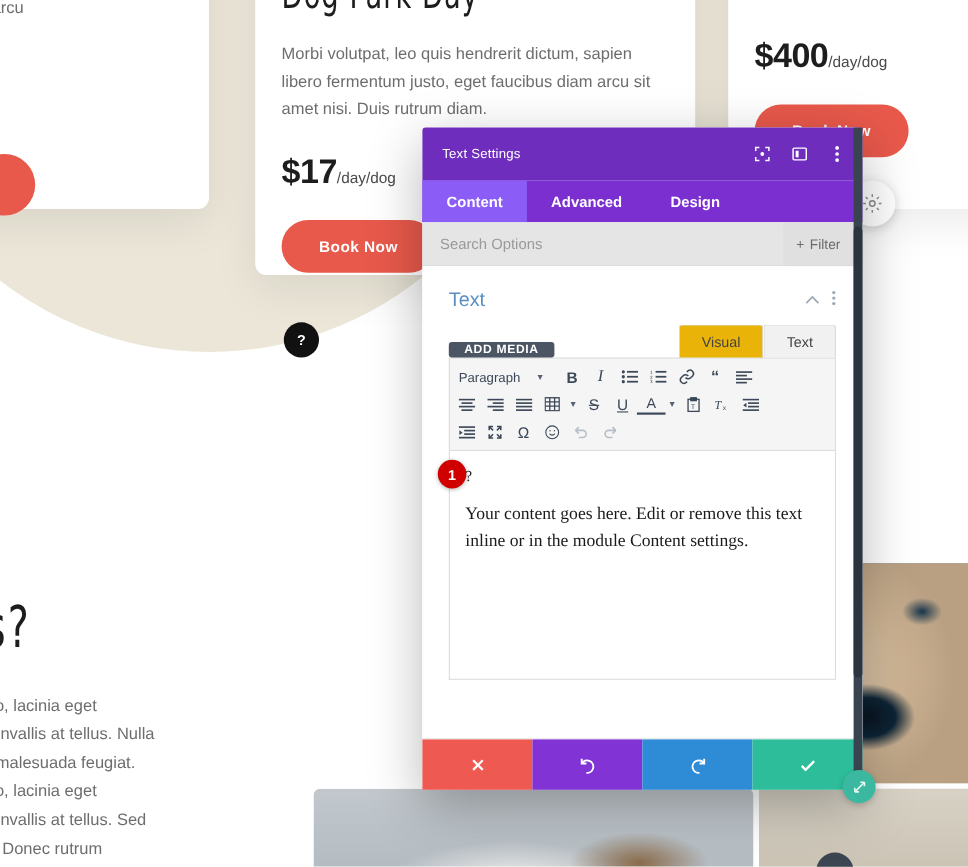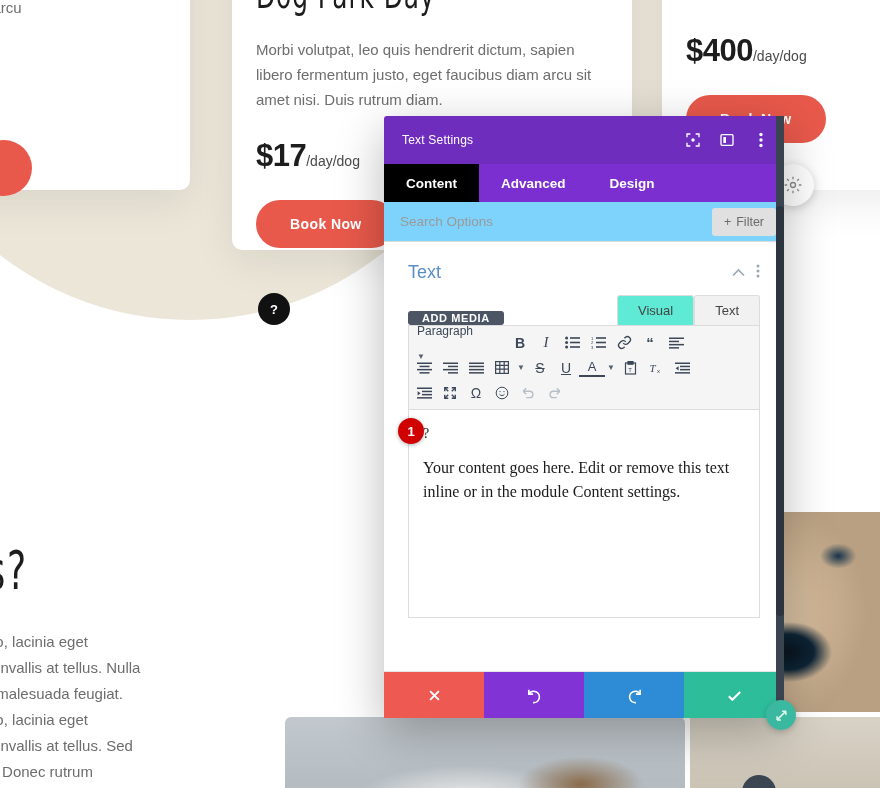--- a/index.html
+++ b/index.html
@@ -172,26 +172,26 @@
 
   .tabs {
     background: #7b2fd1; height: 38px; display: flex; align-items: stretch;
   }
   .tab {
     display: flex; align-items: center; justify-content: center;
     padding: 0 22px;
     color: #ffffff; font-size: 13.5px; font-weight: bold;
     cursor: pointer;
   }
-  .tab.active { background: #000000; }
+  .tab.active { background: #8b5cf6; }
 
   .search-row {
-    background: #7dd3fc;
+    background: #e5e5e5;
     height: 40px;
-    display: flex; align-items: center;
+    display: flex; 
     padding: 0 8px 0 16px;
     border-bottom: 1px solid #dadada;
   }
   .search-input {
     flex: 1; border: none; background: transparent; outline: none;
     font-size: 13.5px; color: #555; font-family: inherit;
   }
   .search-input::placeholder { color: #9a9a9a; }
   .filter-btn {
     background: #e0e0e0; border: none; border-radius: 3px;
@@ -225,41 +225,40 @@
     cursor: pointer; font-family: inherit;
   }
   .vt-tabs { margin-left: auto; display: flex; align-items: flex-end; }
   .vt-tab {
     font-size: 13px; color: #444;
     padding: 7px 20px; cursor: pointer;
     border: 1px solid #dcdcdc; border-bottom: none;
     background: #f1f1f1;
     border-radius: 3px 3px 0 0;
   }
-  .vt-tab.active { background: #5eead4; }
+  .vt-tab.active { background: #eab308; }
 
   .tmce-toolbar {
     border: 1px solid #dcdcdc;
     background: #f5f5f5;
     padding: 4px 2px;
     display: flex; flex-direction: column; gap: 0px;
   }
   .tmce-row { display: flex; align-items: center; height: 25px; }
   .tbtn {
     min-width: 26px; height: 24px;
     display: flex; align-items: center; justify-content: center;
     color: #3c4858; cursor: pointer; font-size: 13px;
   }
   .tbtn.dim { color: #b7bec7; }
   .tsel {
-    display: flex; align-items: flex-start;
+    display: flex; align-items: center;
     font-size: 12px; color: #3c4858;
     padding: 0 4px 0 6px; cursor: pointer; gap: 14px;
     min-width: 96px;
-    flex-direction: column;
   }
   .caret { font-size: 8px; color: #566272; }
 
   .tmce-area {
     border: 1px solid #dcdcdc; border-top: none;
     background: #ffffff;
     height: 208px;
     padding: 16px 14px;
     font-family: "Liberation Serif", serif;
     overflow: hidden;

